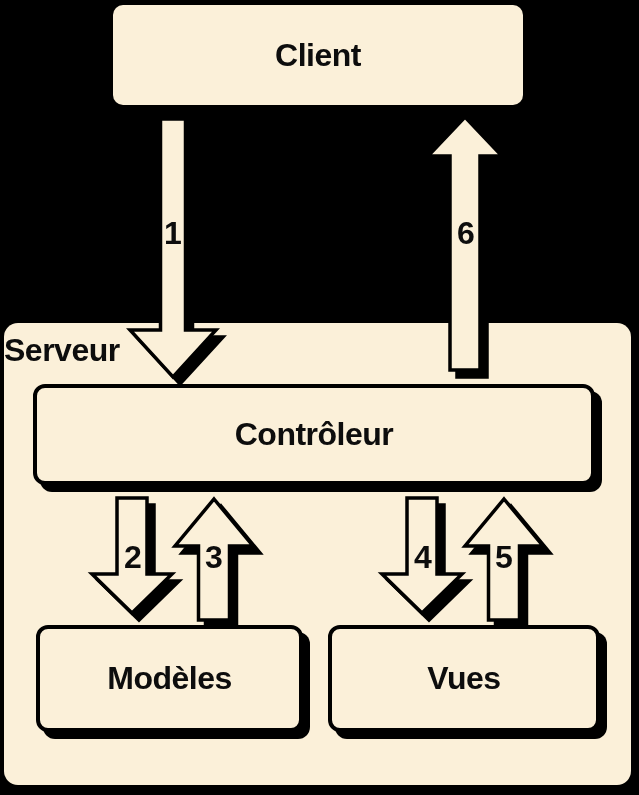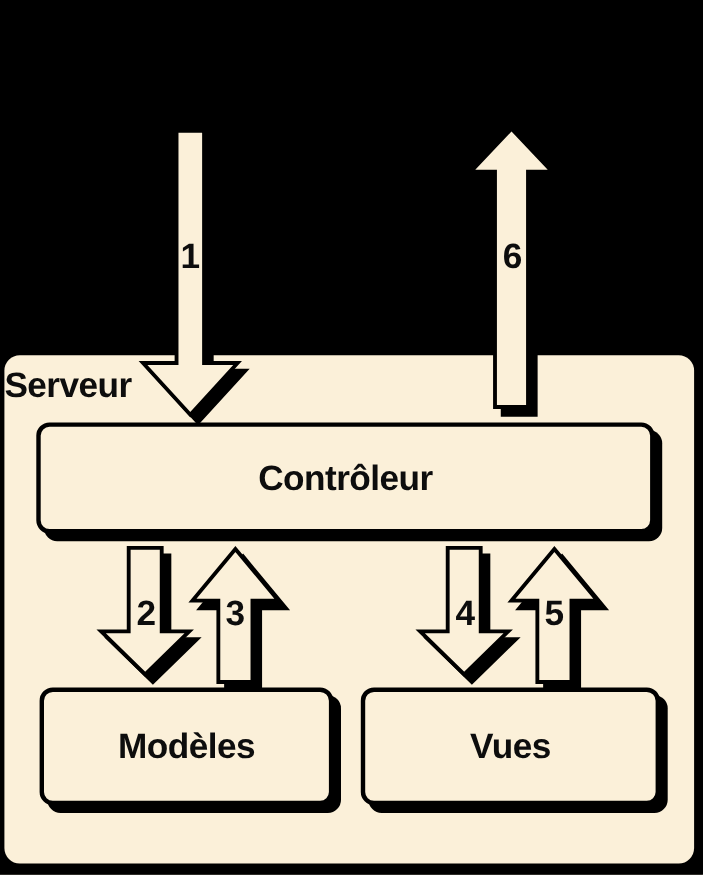--- a/index.html
+++ b/index.html
@@ -76,20 +76,23 @@
     transform: translate(-50%, -50%);
     font-size: 32px;
     line-height: 1;
   }
 </style>
 </head>
 <body>
 
 <div class="canvas">
 
+  <div class="node client">
+    <span>Client</span>
+  </div>
 
   <div class="serveur">
     <div class="serveur-label">Serveur</div>
   </div>
 
   <div class="node bordered controleur">
     <span>Contrôleur</span>
   </div>
   <div class="node bordered modeles">
     <span>Modèles</span>

